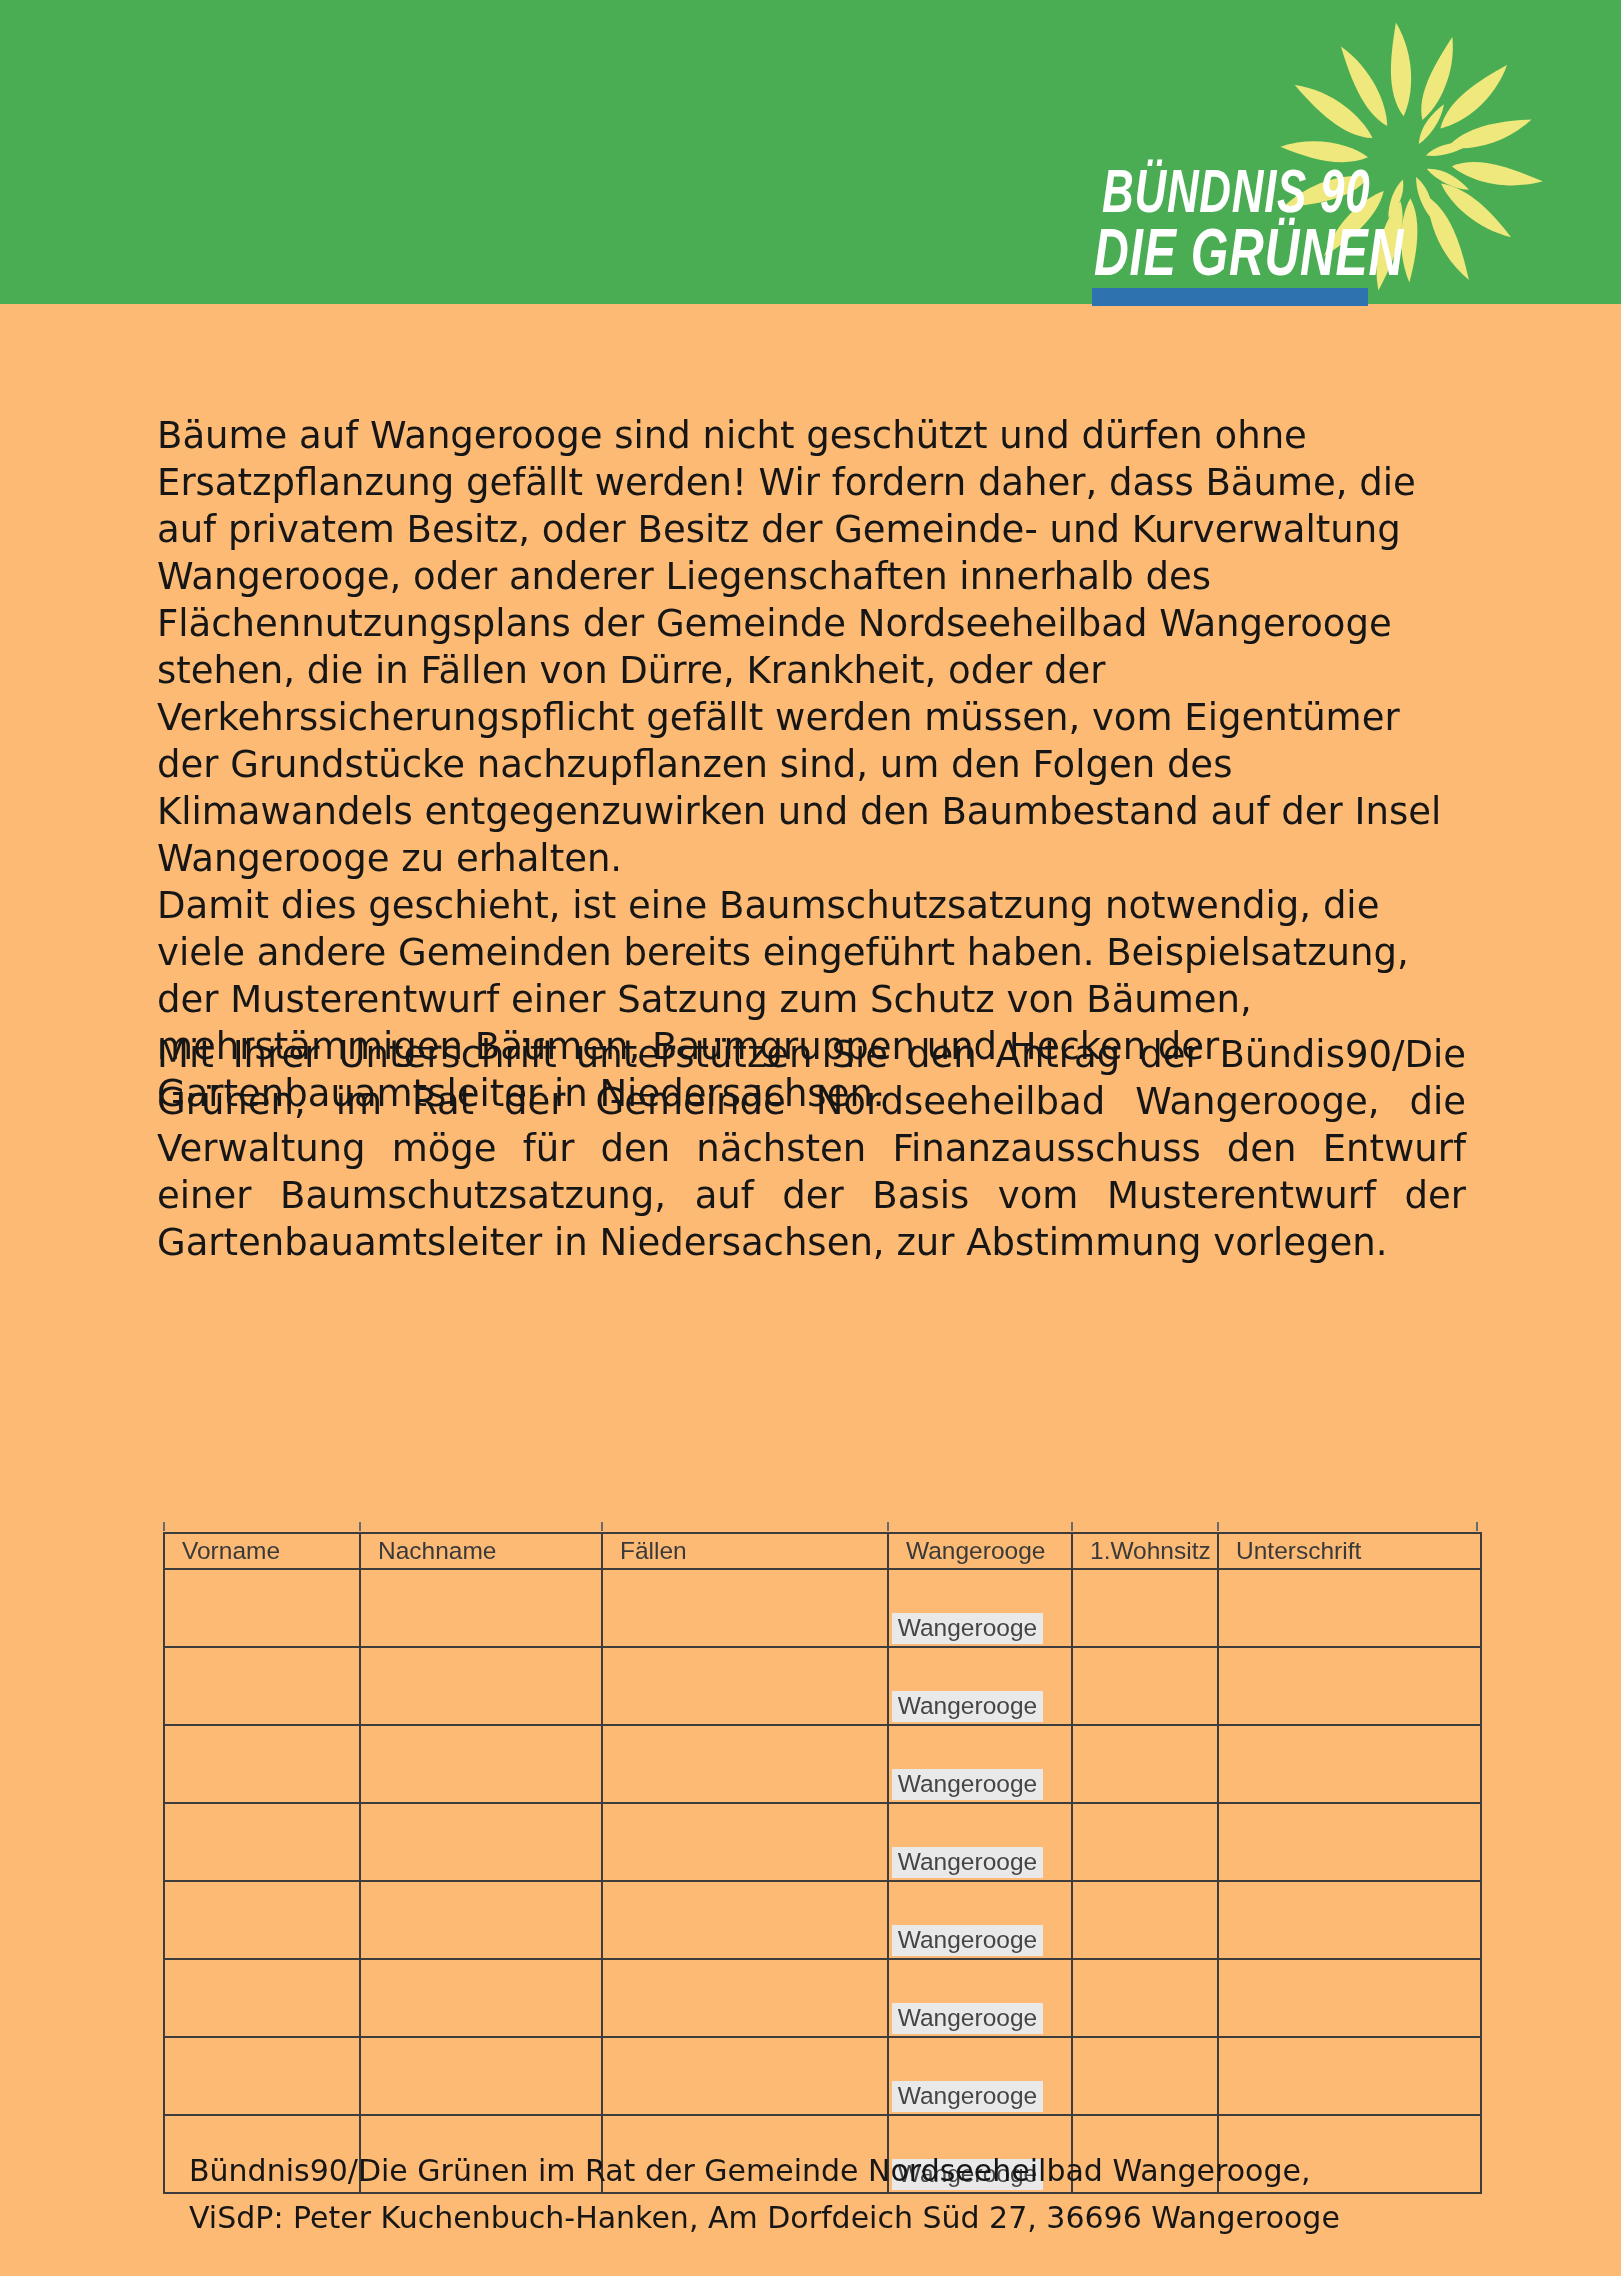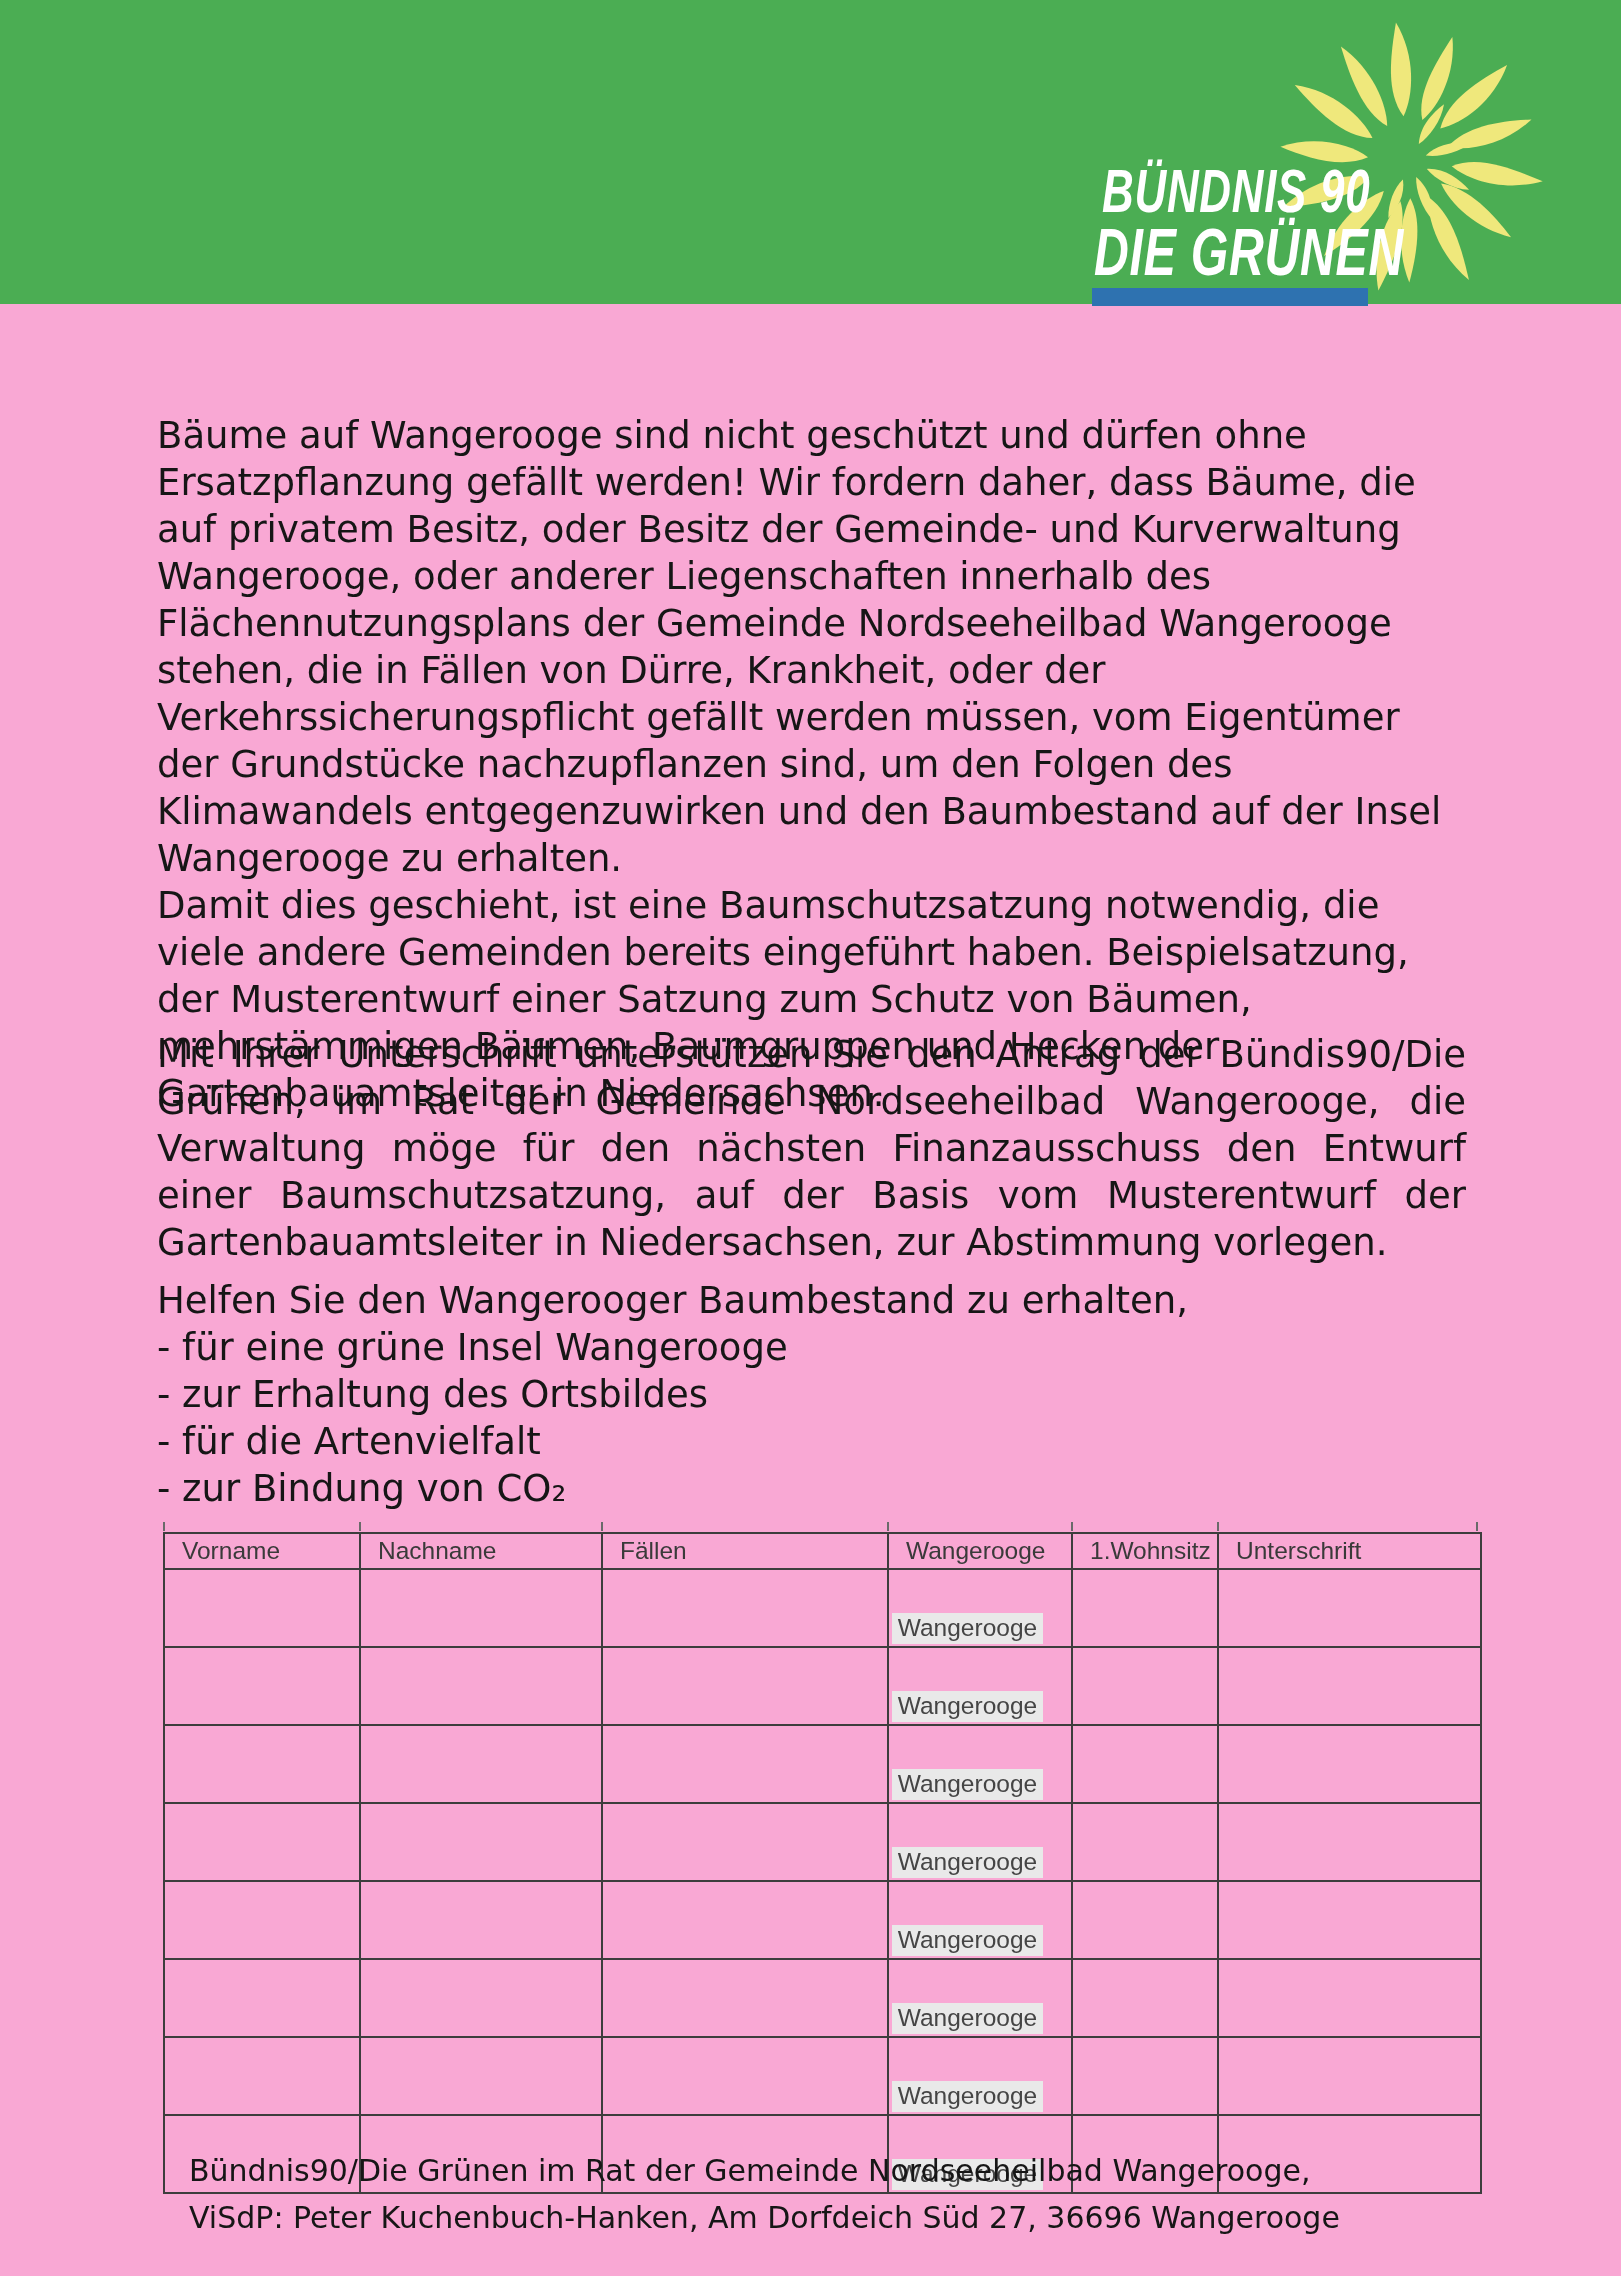--- a/index.html
+++ b/index.html
@@ -1,21 +1,21 @@
 <!DOCTYPE html>
 <html lang="de" style="--green: #4bad53; --blue: #2e72b0; --flower: #efe87c;"><head>
 <meta charset="utf-8">
 <title>Baumbestand erhalten mit Baumschutzsatzung</title>
 <style>
   html,body{margin:0;padding:0;background:#888;}
   .page{
     position:relative;
     width:1621px;height:2277px;
     margin:0 auto;
-    background:#f9a8d4;
+    background:#fdba74;
     overflow:hidden;
     font-family:"DejaVu Sans", sans-serif;
     color:#161616;
   }
 
   
   .banner{
     position:absolute;left:0;top:0;width:1621px;height:304px;
     background:var(--green,#4bad53);
   }
@@ -120,25 +120,20 @@
     <div class="logo-text logo-line2">DIE GRÜNEN</div>
     <div class="logo-underline"></div>
   </div>
 
 
   <div class="para para-main">Bäume auf Wangerooge sind nicht geschützt und dürfen ohne Ersatzpflanzung gefällt werden! Wir fordern daher, dass Bäume, die auf privatem Besitz, oder Besitz der Gemeinde- und Kurverwaltung Wangerooge, oder anderer Liegenschaften innerhalb des Flächennutzungsplans der Gemeinde Nordseeheilbad Wangerooge stehen, die in Fällen von Dürre, Krankheit, oder der Verkehrssicherungspflicht gefällt werden müssen, vom Eigentümer der Grundstücke nachzupflanzen sind, um den Folgen des Klimawandels entgegenzuwirken und den Baumbestand auf der Insel Wangerooge zu erhalten.
 Damit dies geschieht, ist eine Baumschutzsatzung notwendig, die viele andere Gemeinden bereits eingeführt haben. Beispielsatzung, der Musterentwurf einer Satzung zum Schutz von Bäumen, mehrstämmigen Bäumen, Baumgruppen und Hecken der Gartenbauamtsleiter in Niedersachsen.</div>
 
   <div class="para para-petition">Mit Ihrer Unterschrift unterstützen Sie den Antrag der Bündis90/Die Grünen, im Rat der Gemeinde Nordseeheilbad Wangerooge, die Verwaltung möge für den nächsten Finanzausschuss den Entwurf einer Baumschutzsatzung, auf der Basis vom Musterentwurf der Gartenbauamtsleiter in Niedersachsen, zur Abstimmung vorlegen.</div>
 
-  <div class="para para-appeal">Helfen Sie den Wangerooger Baumbestand zu erhalten,
-- für eine grüne Insel Wangerooge
-- zur Erhaltung des Ortsbildes
-- für die Artenvielfalt
-- zur Bindung von CO₂</div>
 
   <div>
     <div class="tick" style="left:163px"></div>
     <div class="tick" style="left:359px"></div>
     <div class="tick" style="left:601px"></div>
     <div class="tick" style="left:887px"></div>
     <div class="tick" style="left:1071px"></div>
     <div class="tick" style="left:1217px"></div>
     <div class="tick" style="left:1476px"></div>
   </div>

